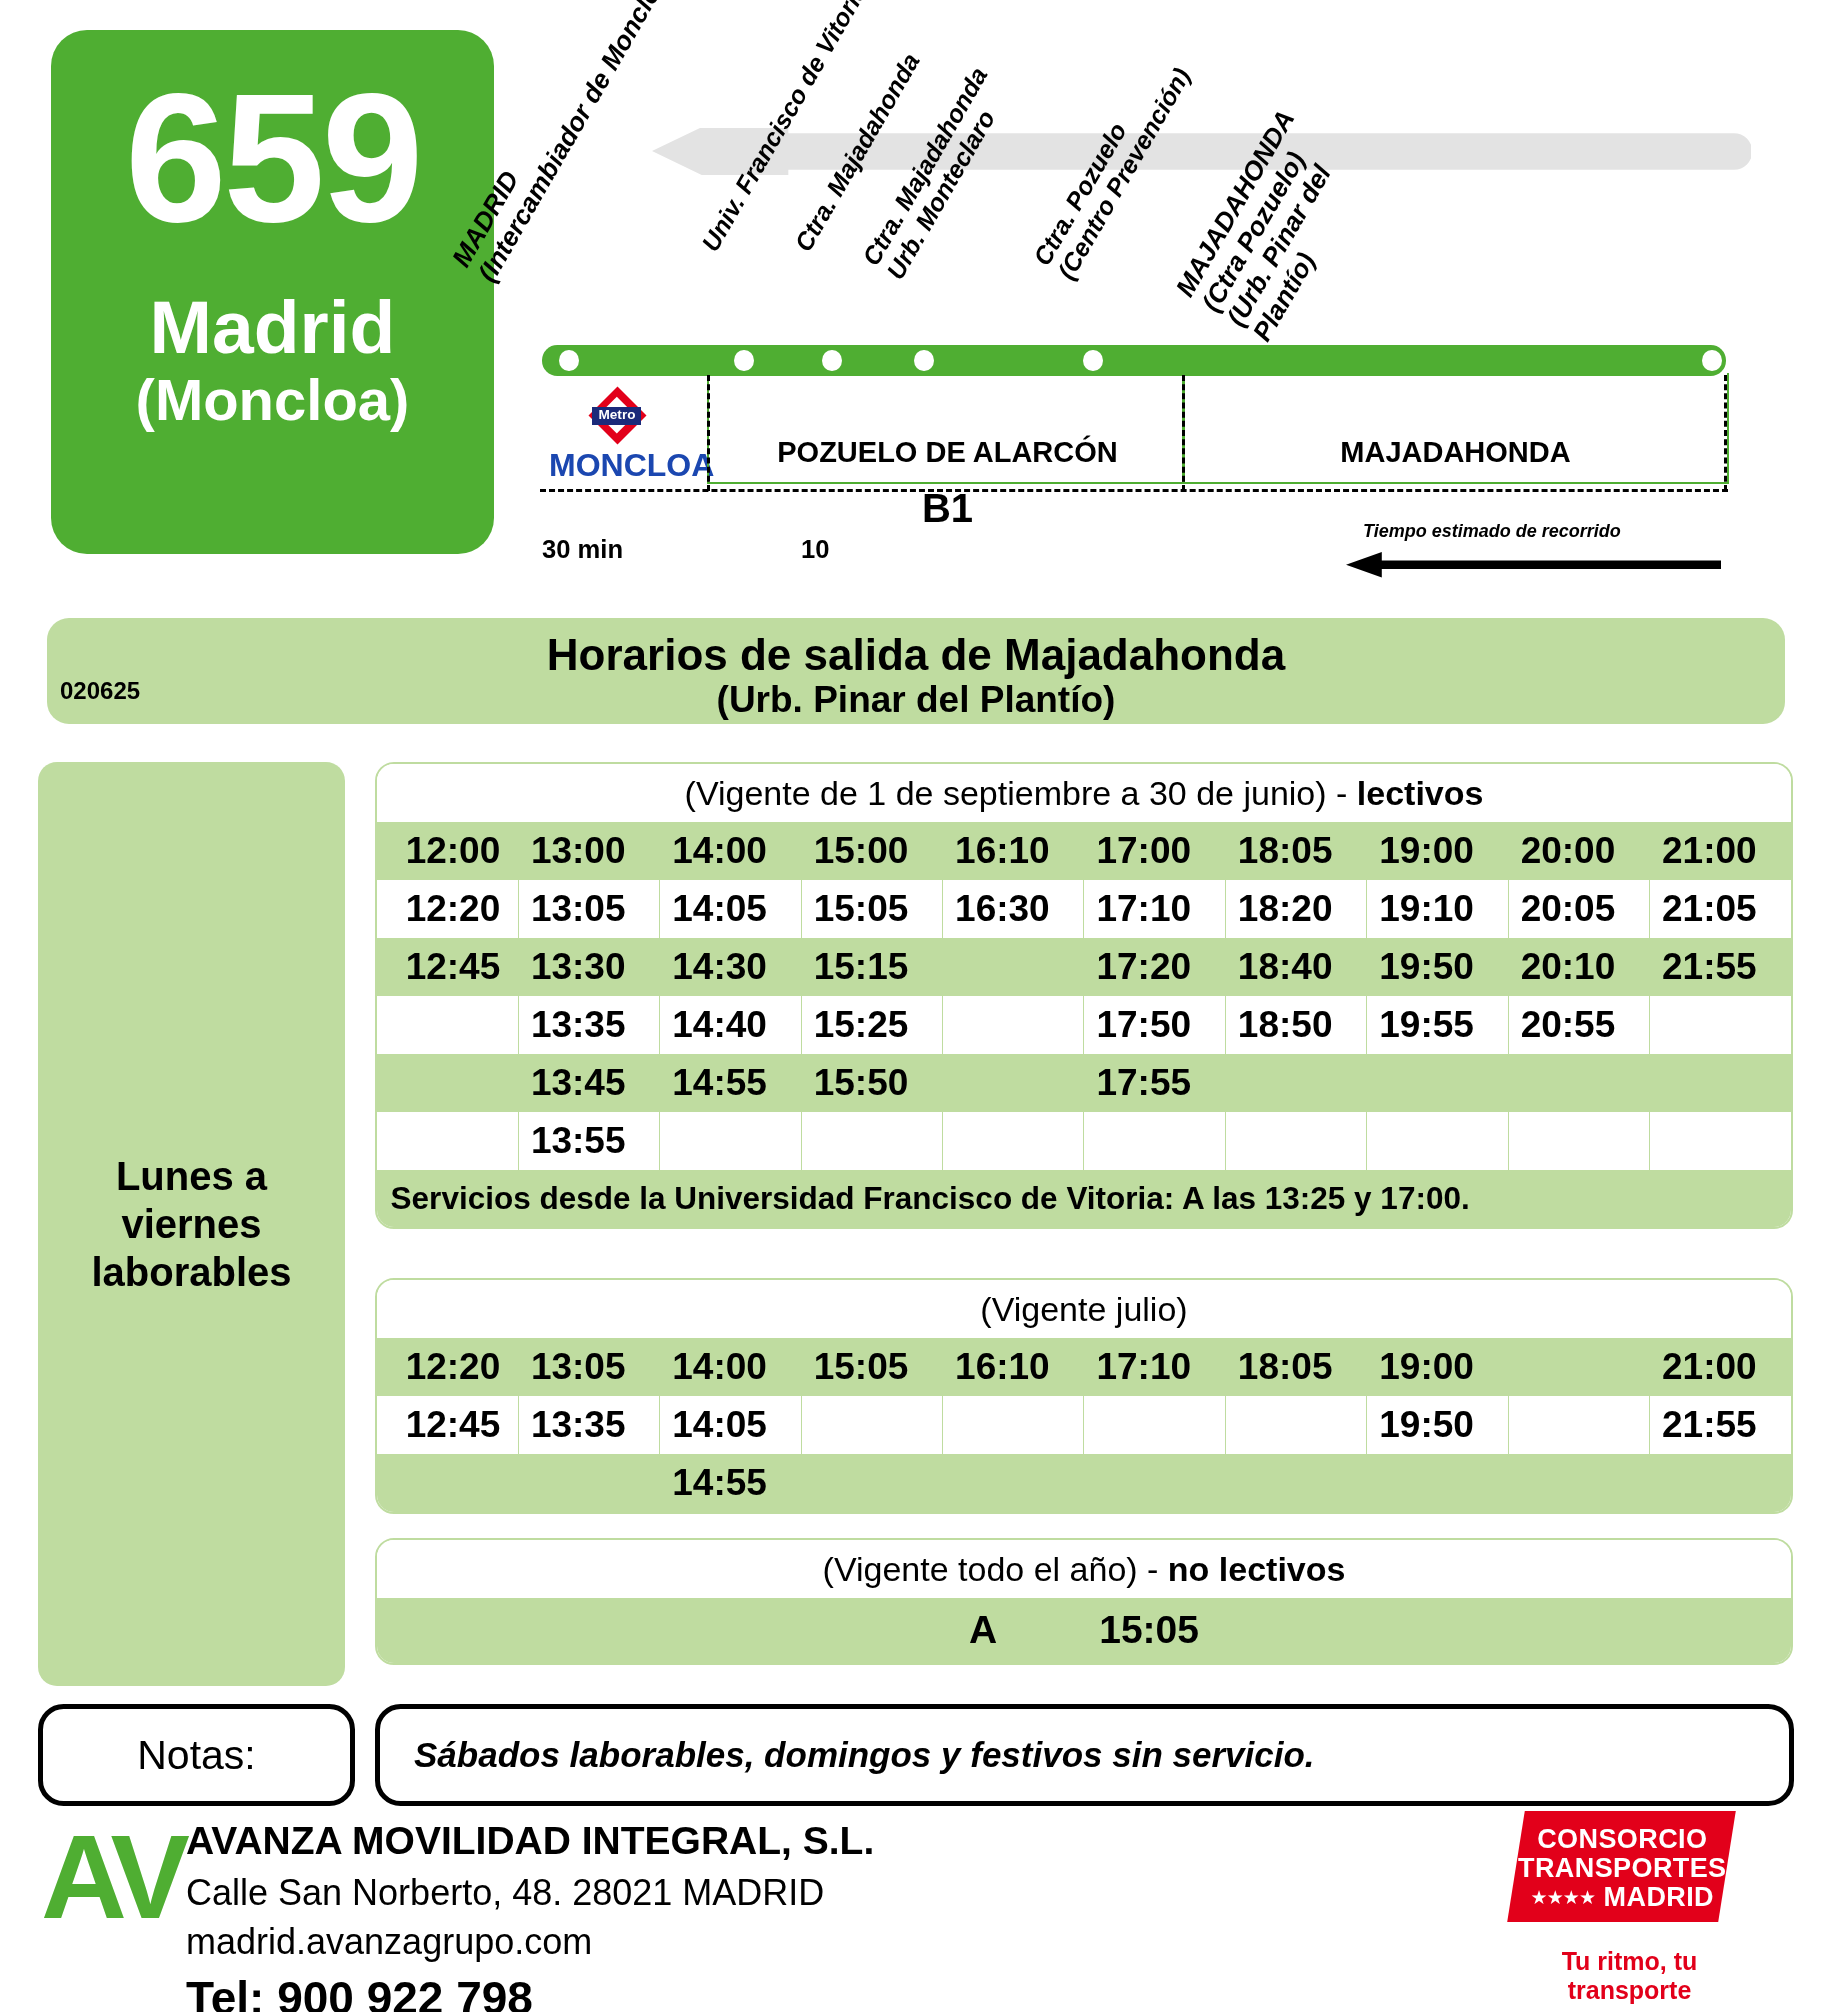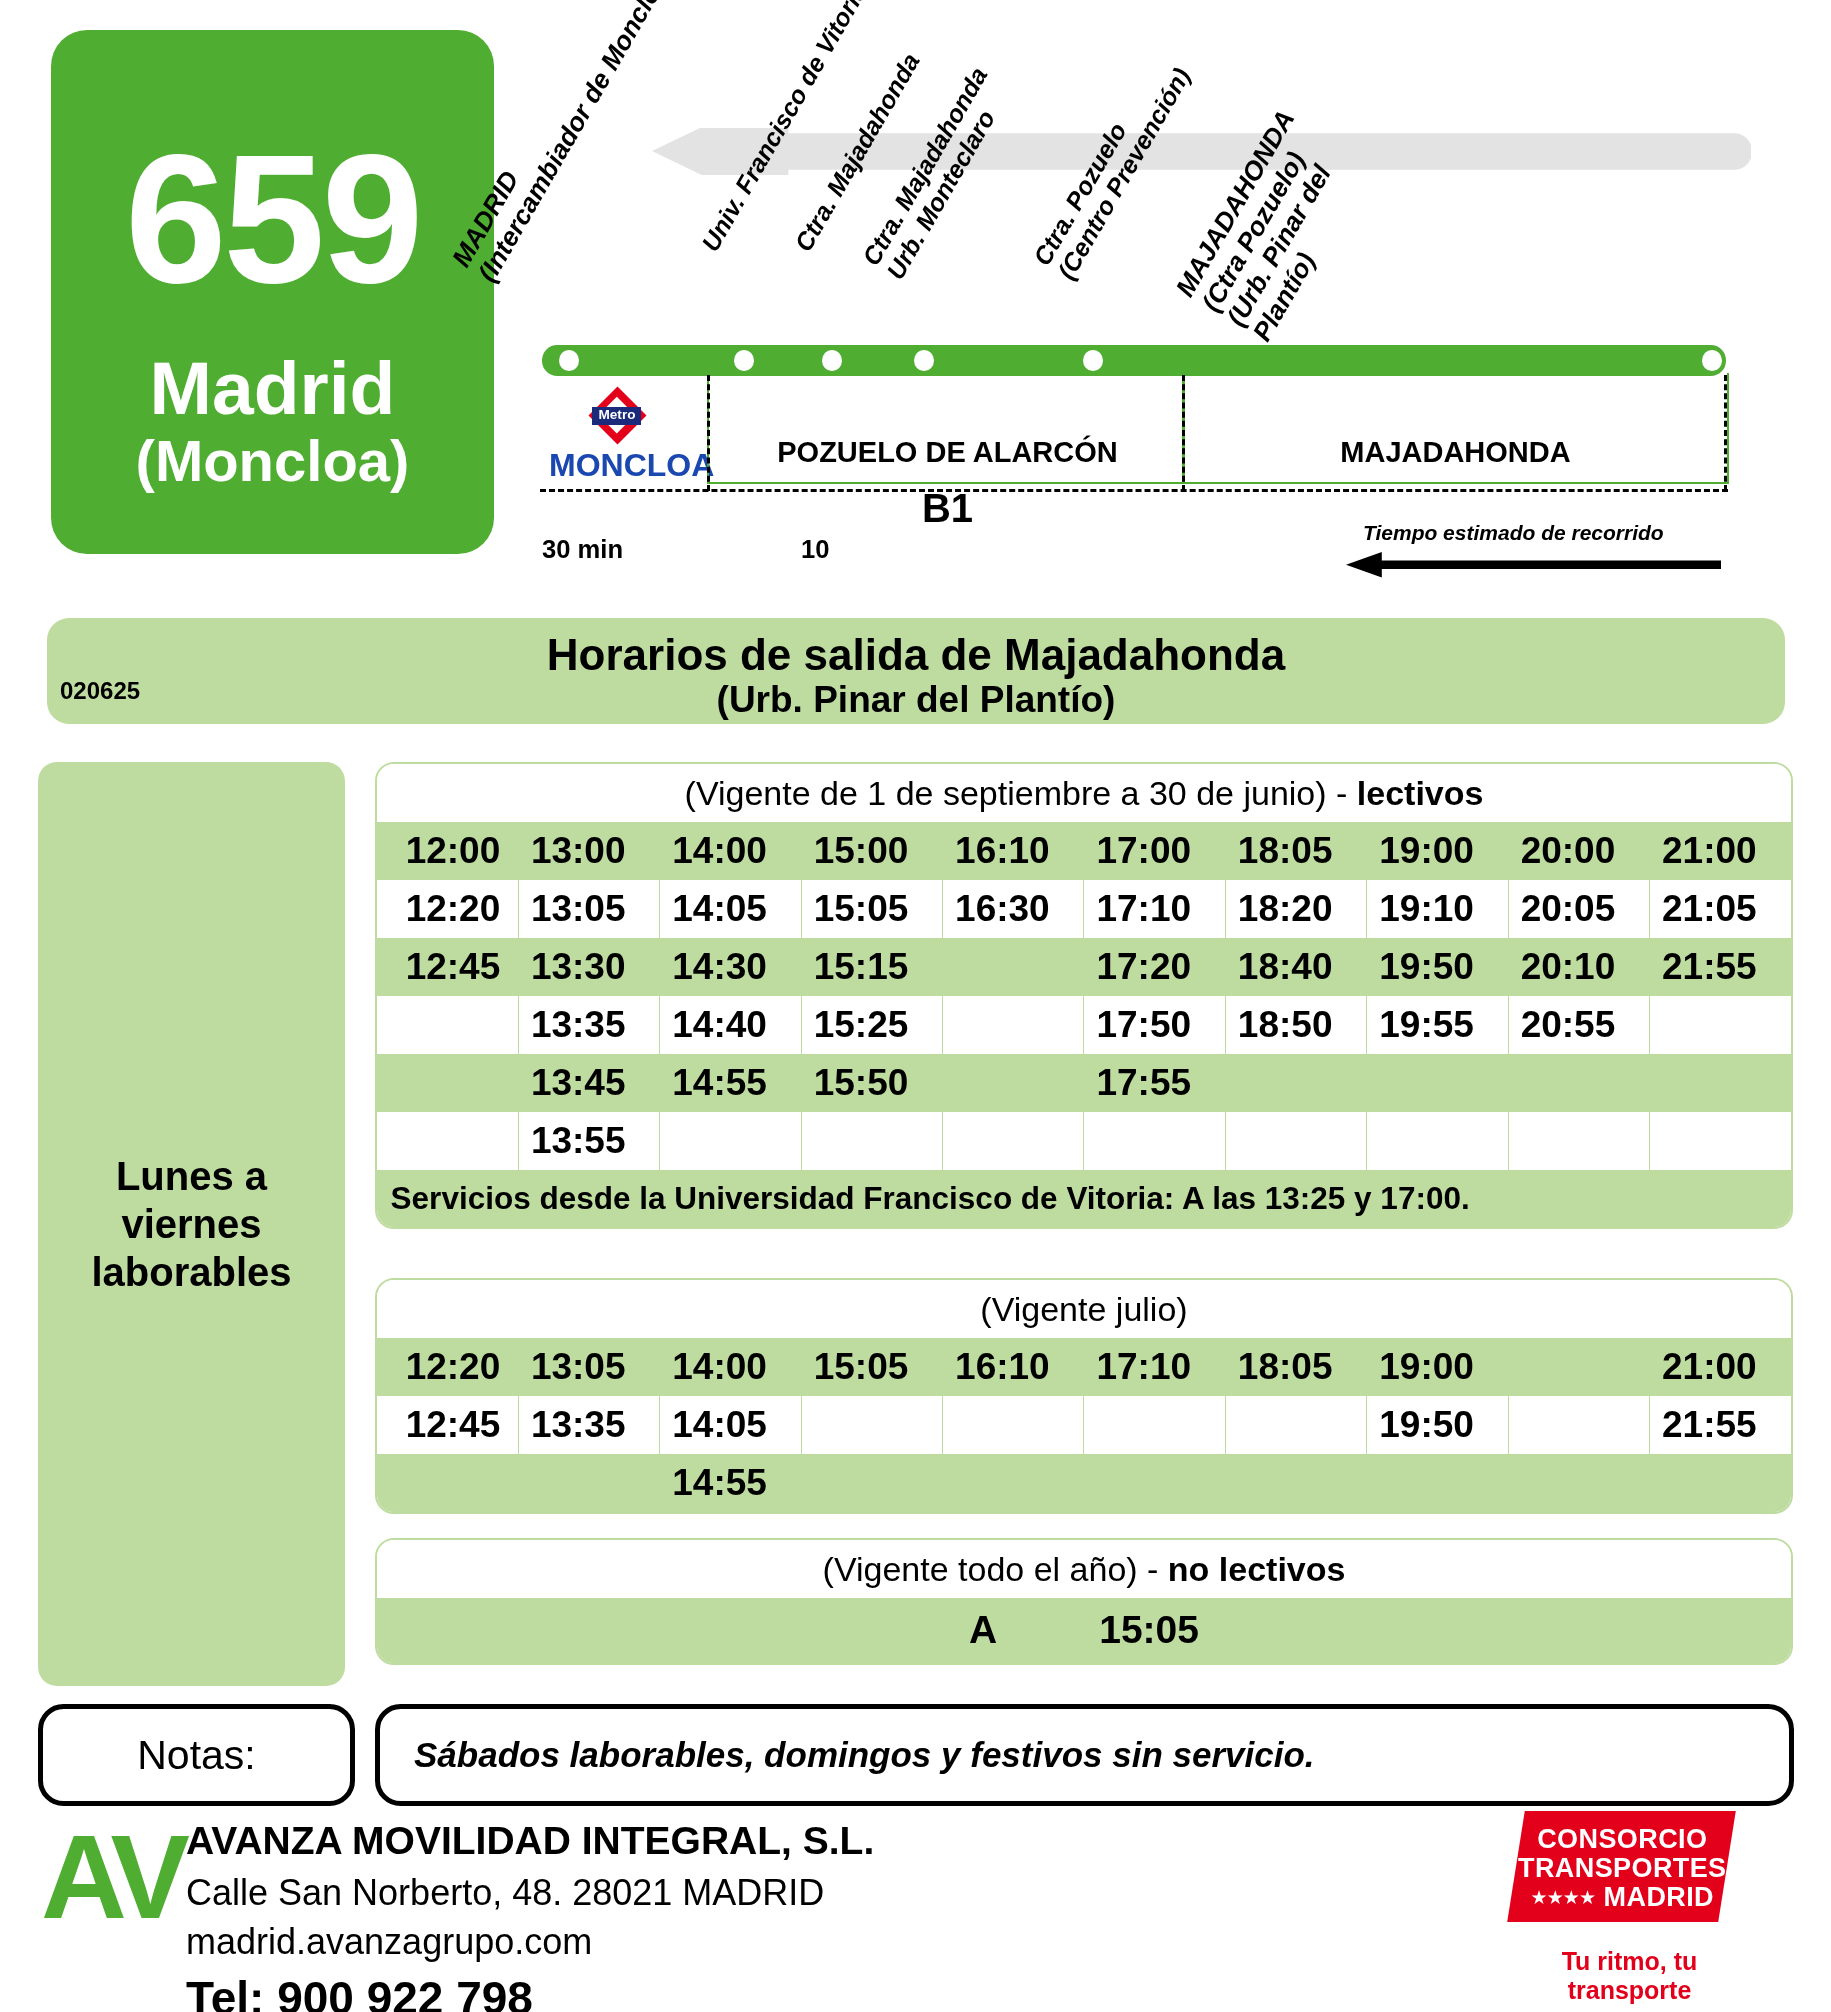--- a/index.html
+++ b/index.html
@@ -4,21 +4,21 @@
 <style>
   html,body{margin:0;padding:0;background:#fff;}
   body{width:1831px;height:2013px;position:relative;font-family:"Liberation Sans",sans-serif;overflow:hidden;}
 
   
   #header{position:absolute;left:0;top:0;width:1831px;height:596px;}
 
   .route-badge{
     position:absolute;left:51px;top:30px;width:443px;height:524px;
     background:#4FAE32;border-radius:36px;
-    display:flex;flex-direction:column;align-items:center;justify-content:center;
+    display:flex;flex-direction:column;align-items:center;justify-content:flex-start;
   }
   .route-number{
     color:#fff;font-weight:bold;font-size:183px;line-height:1;
     margin-top:36px;letter-spacing:-3.4px;
   }
   .route-dest{color:#fff;font-weight:bold;font-size:75px;line-height:1.05;margin-top:39px;}
   .route-dest-sub{color:#fff;font-weight:bold;font-size:58px;line-height:1.1;margin-top:1.7px;}
 
   
   #diagram{position:absolute;left:511px;top:0;width:1320px;height:596px;}
@@ -69,21 +69,21 @@
   
   .zone-bracket{position:absolute;border:2.6px solid #4FAE32;border-top:none;}
   .zone-name{position:absolute;font-weight:bold;font-size:29px;color:#000;text-align:center;}
   .zone-div{position:absolute;width:2.6px;background:#4FAE32;}
 
   .dash-bracket{position:absolute;border:3.4px dashed #000;border-top:none;}
   .zone-code{position:absolute;font-weight:bold;font-size:40px;color:#000;text-align:center;}
   .dash-div{position:absolute;width:0;border-left:3.4px dashed #000;}
 
   .time-label{position:absolute;font-weight:bold;font-size:25.6px;color:#000;}
-  .tiempo-label{position:absolute;font-weight:bold;font-style:italic;font-size:21px;color:#000;}
+  .tiempo-label{position:absolute;font-weight:bold;font-style:italic;font-size:18px;color:#000;}
 
   
   #title-band{
     position:absolute;left:47px;top:618px;width:1738px;height:106px;
     background:#BFDCA0;border-radius:22px;
   }
   #title-code{position:absolute;left:60px;top:677px;font-size:24px;font-weight:bold;color:#000;text-align:right;}
   #title-main{
     position:absolute;left:0;top:12px;width:1738px;text-align:center;
     font-size:44px;font-weight:bold;color:#000;

